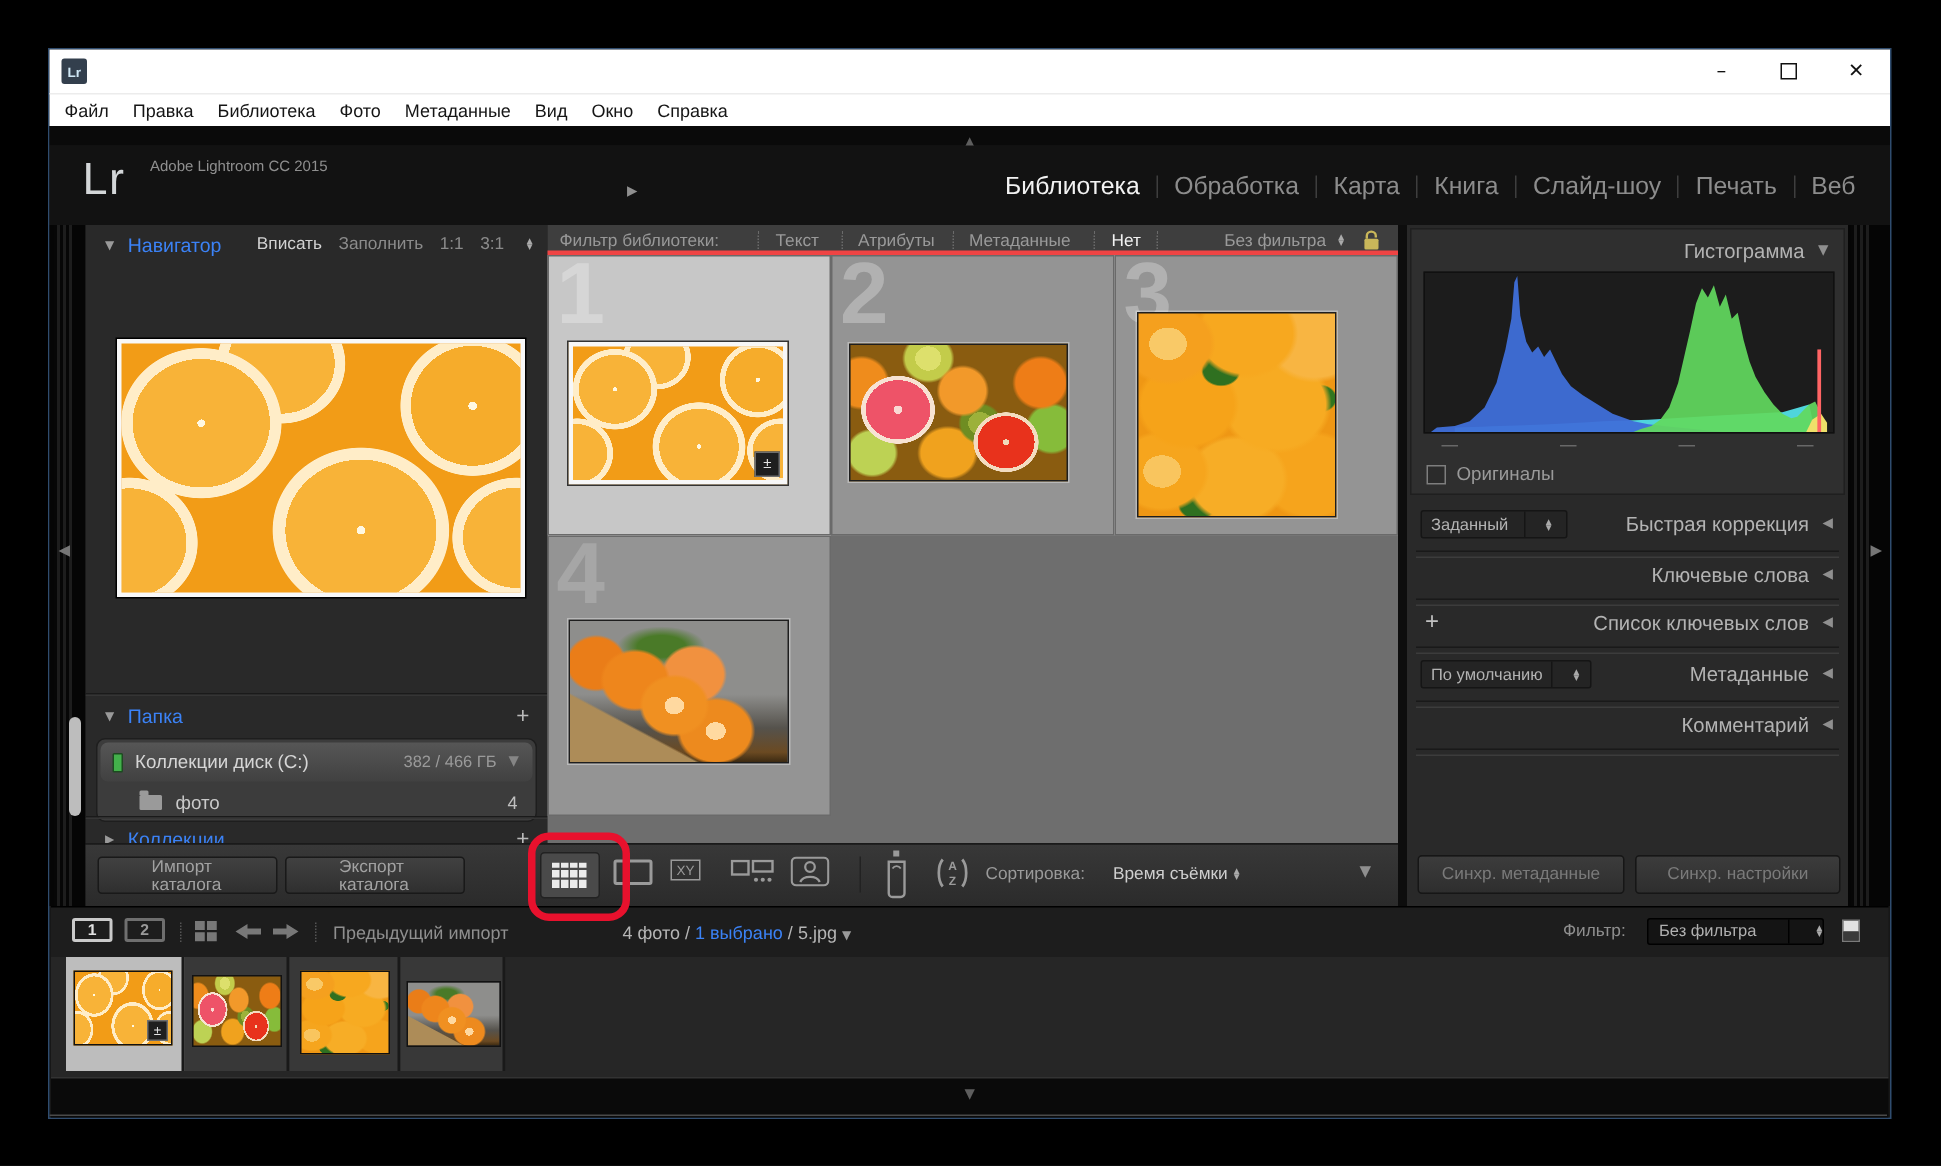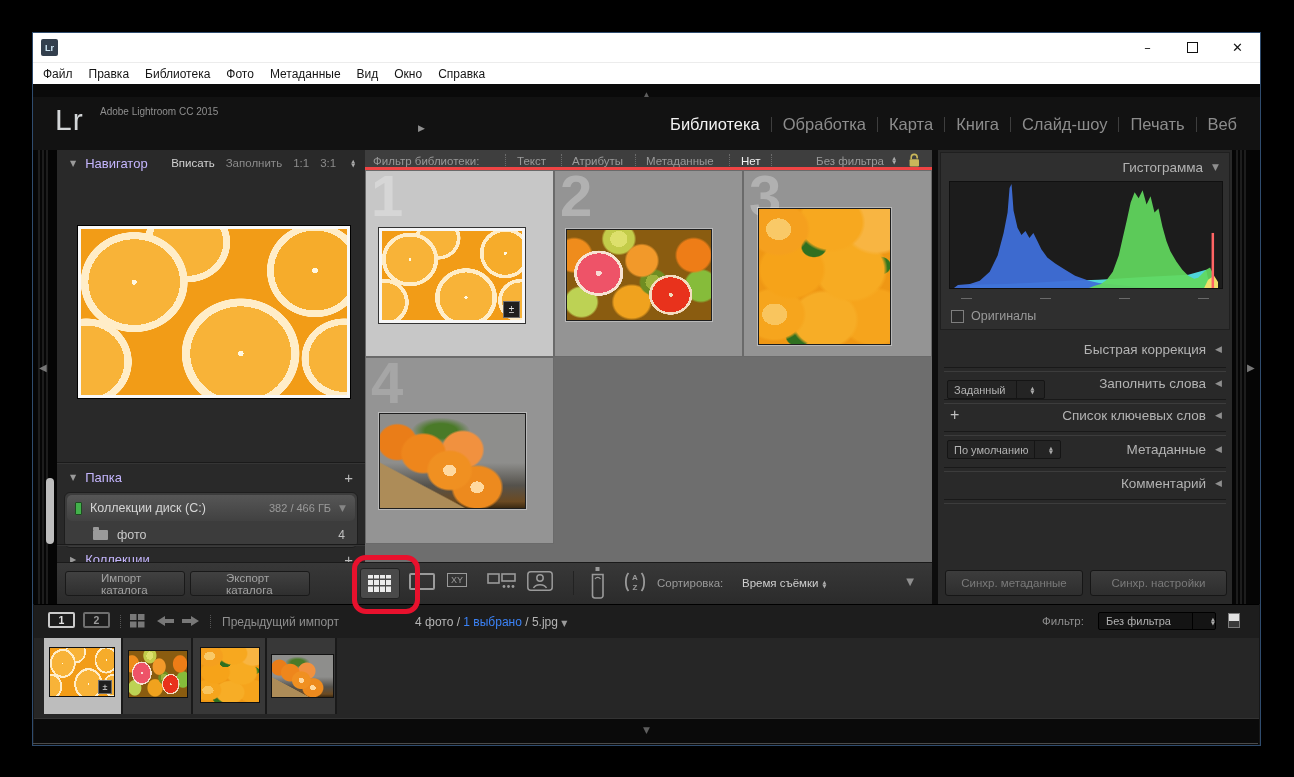--- a/index.html
+++ b/index.html
@@ -35,21 +35,21 @@
   .modsep{width:1px;height:15px;background:#3e3e3e;}
   
   .gutter{background:#050505;}
   .ridges{position:absolute;width:12px;background:repeating-linear-gradient(90deg,#060606 0 2px,#1d1d1d 2px 4px);}
   .gut-arrow{position:absolute;font-size:10px;color:#767676;font-family:"DejaVu Sans",sans-serif;}
   .scroll-thumb{position:absolute;width:8px;height:66px;background:#bdbdbd;border-radius:4px;}
   
   .lpanel{left:24px;top:117px;width:308px;height:412px;background:#292929;overflow:hidden;}
   .phead{position:absolute;height:22px;display:flex;align-items:center;width:100%;}
   .phead .tri{font-size:8px;color:#9a9a9a;margin-left:13px;font-family:"DejaVu Sans",sans-serif;}
-  .phead .ttl{font-size:13px;color:#c4b5fd;margin-left:9px;}
+  .phead .ttl{font-size:13px;color:#3b82f6;margin-left:9px;}
   .plus{font-size:15px;color:#b9b9b9;}
   .nav-opts{margin-left:auto;margin-right:10px;display:flex;align-items:center;gap:11px;}
   .nav-opts span{font-size:11.5px;color:#8b8b8b;}
   .nav-opts .sel{color:#d2d2d2;}
   .preview{position:absolute;left:21px;top:76px;width:272px;height:172px;border:3px solid #f8f8f8;
            outline:1px solid #000;box-sizing:border-box;}
   .drive-group{position:absolute;left:7px;top:342px;width:294px;height:56px;background:#3c3c3c;
                border:1px solid #1e1e1e;border-radius:6px;box-sizing:border-box;}
   .drive-bar{position:absolute;left:2px;top:2px;width:288px;height:26px;border-radius:5px;
              background:linear-gradient(#565656,#414141);display:flex;align-items:center;}
@@ -429,36 +429,36 @@
         <span>—</span>
         <span>—</span>
       </div>
       <div class="orig-row">
         <span class="chk"></span>
         <span class="orig-lbl">Оригиналы</span>
       </div>
     </div>
 
     <div class="rsec" style="top:186px;">
-      <div class="rdrop" style="width:98px;margin-top:40px;">
+      <div class="rdrop" style="width:98px;">
         <span>Заданный</span>
         <span class="seg">
             <span class="stepper">
               <i>▲</i>
               <i>▼</i>
             </span>
           </span>
       </div>
       <div class="sec-title" style="top:6px;">Быстрая коррекция</div>
       <div class="sec-tri" style="top:8px;">◀</div>
     </div>
     <div class="rsep" style="top:217px;"></div>
 
     <div class="rsec" style="top:222px;height:24px;">
-      <div class="sec-title" style="top:4px;">Заполнить слова</div>
+      <div class="sec-title" style="top:4px;">Ключевые слова</div>
       <div class="sec-tri" style="top:6px;">◀</div>
     </div>
     <div class="rsep" style="top:249px;"></div>
 
     <div class="rsec" style="top:254px;height:24px;">
       <span style="position:absolute;left:12px;top:2px;font-size:16px;color:#c0c0c0;">+</span>
       <div class="sec-title" style="top:4px;">Список ключевых слов</div>
       <div class="sec-tri" style="top:6px;">◀</div>
     </div>
     <div class="rsep" style="top:281px;"></div>

